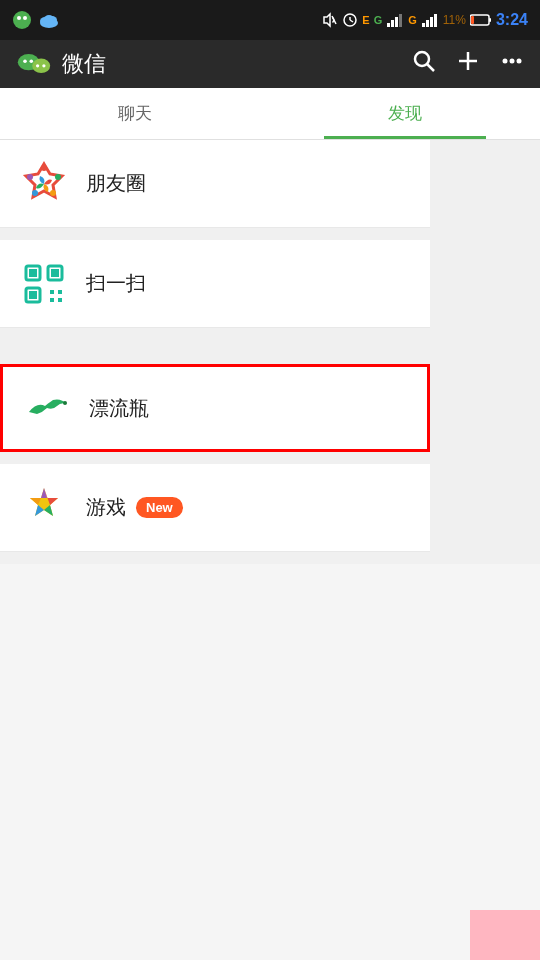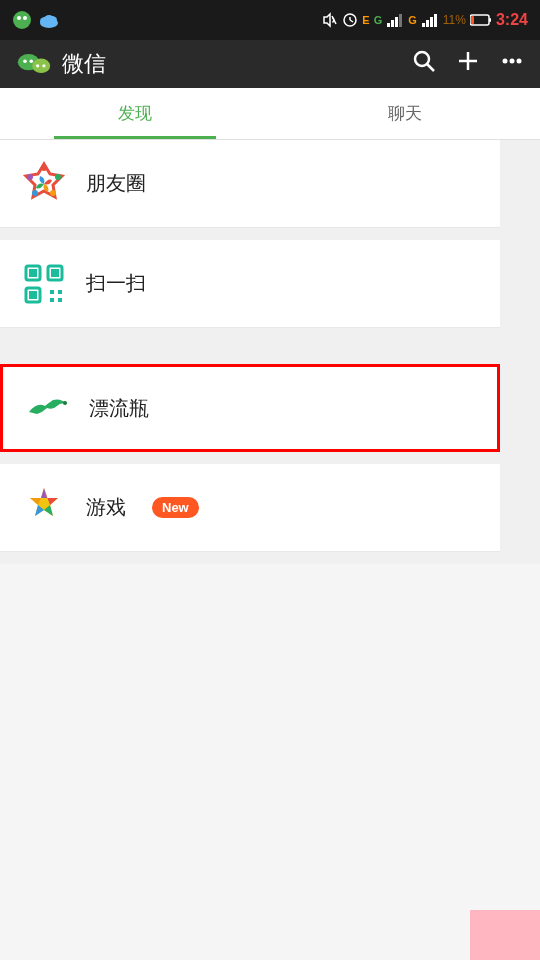--- a/index.html
+++ b/index.html
@@ -35,21 +35,21 @@
     .status-right {
       display: flex;
       align-items: center;
       gap: 4px;
       font-size: 12px;
     }
 
     .time-text {
       font-size: 16px;
       font-weight: bold;
-      color: #ef4444;
+      color: #3b82f6;
     }
 
     
     .title-bar {
       width: 540px;
       height: 48px;
       background: #2a2a2a;
       display: flex;
       align-items: center;
       padding: 0 16px;
@@ -121,21 +121,21 @@
       background: #4CAF50;
     }
 
     
     .menu-list {
       width: 540px;
       background: #f0f0f0;
     }
 
     .menu-item {
-      width: 500px;
+      width: 430px;
       height: 88px;
       background: white;
       display: flex;
       align-items: center;
       padding: 0 20px;
       border-bottom: 1px solid #e8e8e8;
       cursor: pointer;
       position: relative;
     }
 
@@ -159,21 +159,21 @@
     }
 
     .new-badge {
       display: inline-block;
       background: #ff5722;
       color: white;
       font-size: 13px;
       font-weight: bold;
       padding: 3px 10px;
       border-radius: 12px;
-      margin-left: 26px;
+      margin-left: 10px;
     }
 
     .menu-separator {
       height: 12px;
       background: #f0f0f0;
     }
 
     
     .pink-box {
       position: absolute;
@@ -273,25 +273,25 @@
       <svg width="24" height="24" fill="white">
         <circle cx="5" cy="12" r="2.5"></circle>
         <circle cx="12" cy="12" r="2.5"></circle>
         <circle cx="19" cy="12" r="2.5"></circle>
       </svg>
     </span>
   </div>
 </div>
 
 <div class="tab-bar">
+  <div class="tab-item">
+    <span>聊天</span>
+  </div>
   <div class="tab-item active">
     <span>发现</span>
-  </div>
-  <div class="tab-item">
-    <span>聊天</span>
   </div>
 </div>
 
 <div class="menu-list">
 
   <div class="menu-item">
     <svg class="menu-icon" viewBox="0 0 48 48">
       <path d="M24 4 L30 14 L42 16 L33 25 L35 37 L24 31 L13 37 L15 25 L6 16 L18 14 Z" fill="none" stroke="#e74c3c" stroke-width="3"></path>
       <circle cx="24" cy="8" r="3" fill="#e74c3c"></circle>
       <circle cx="38" cy="17" r="3" fill="#27ae60"></circle>

